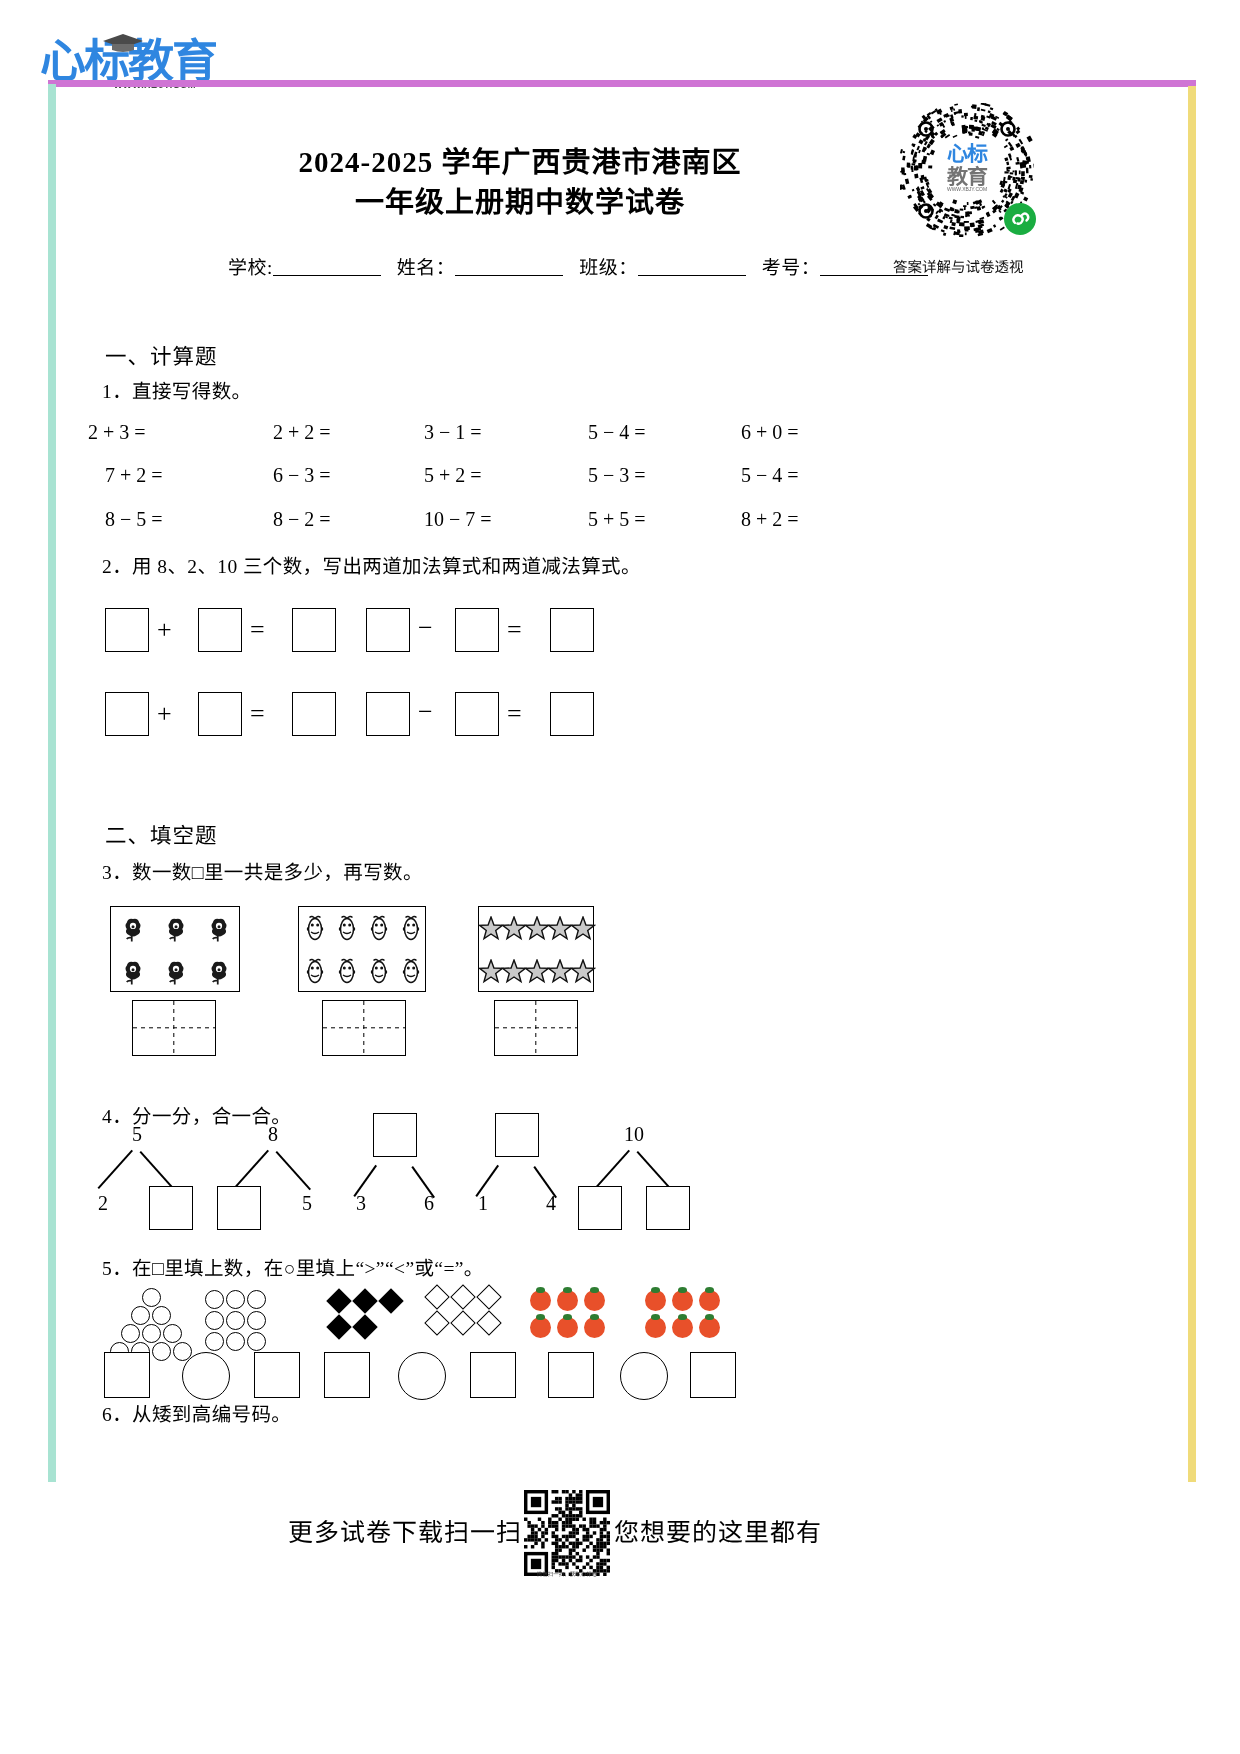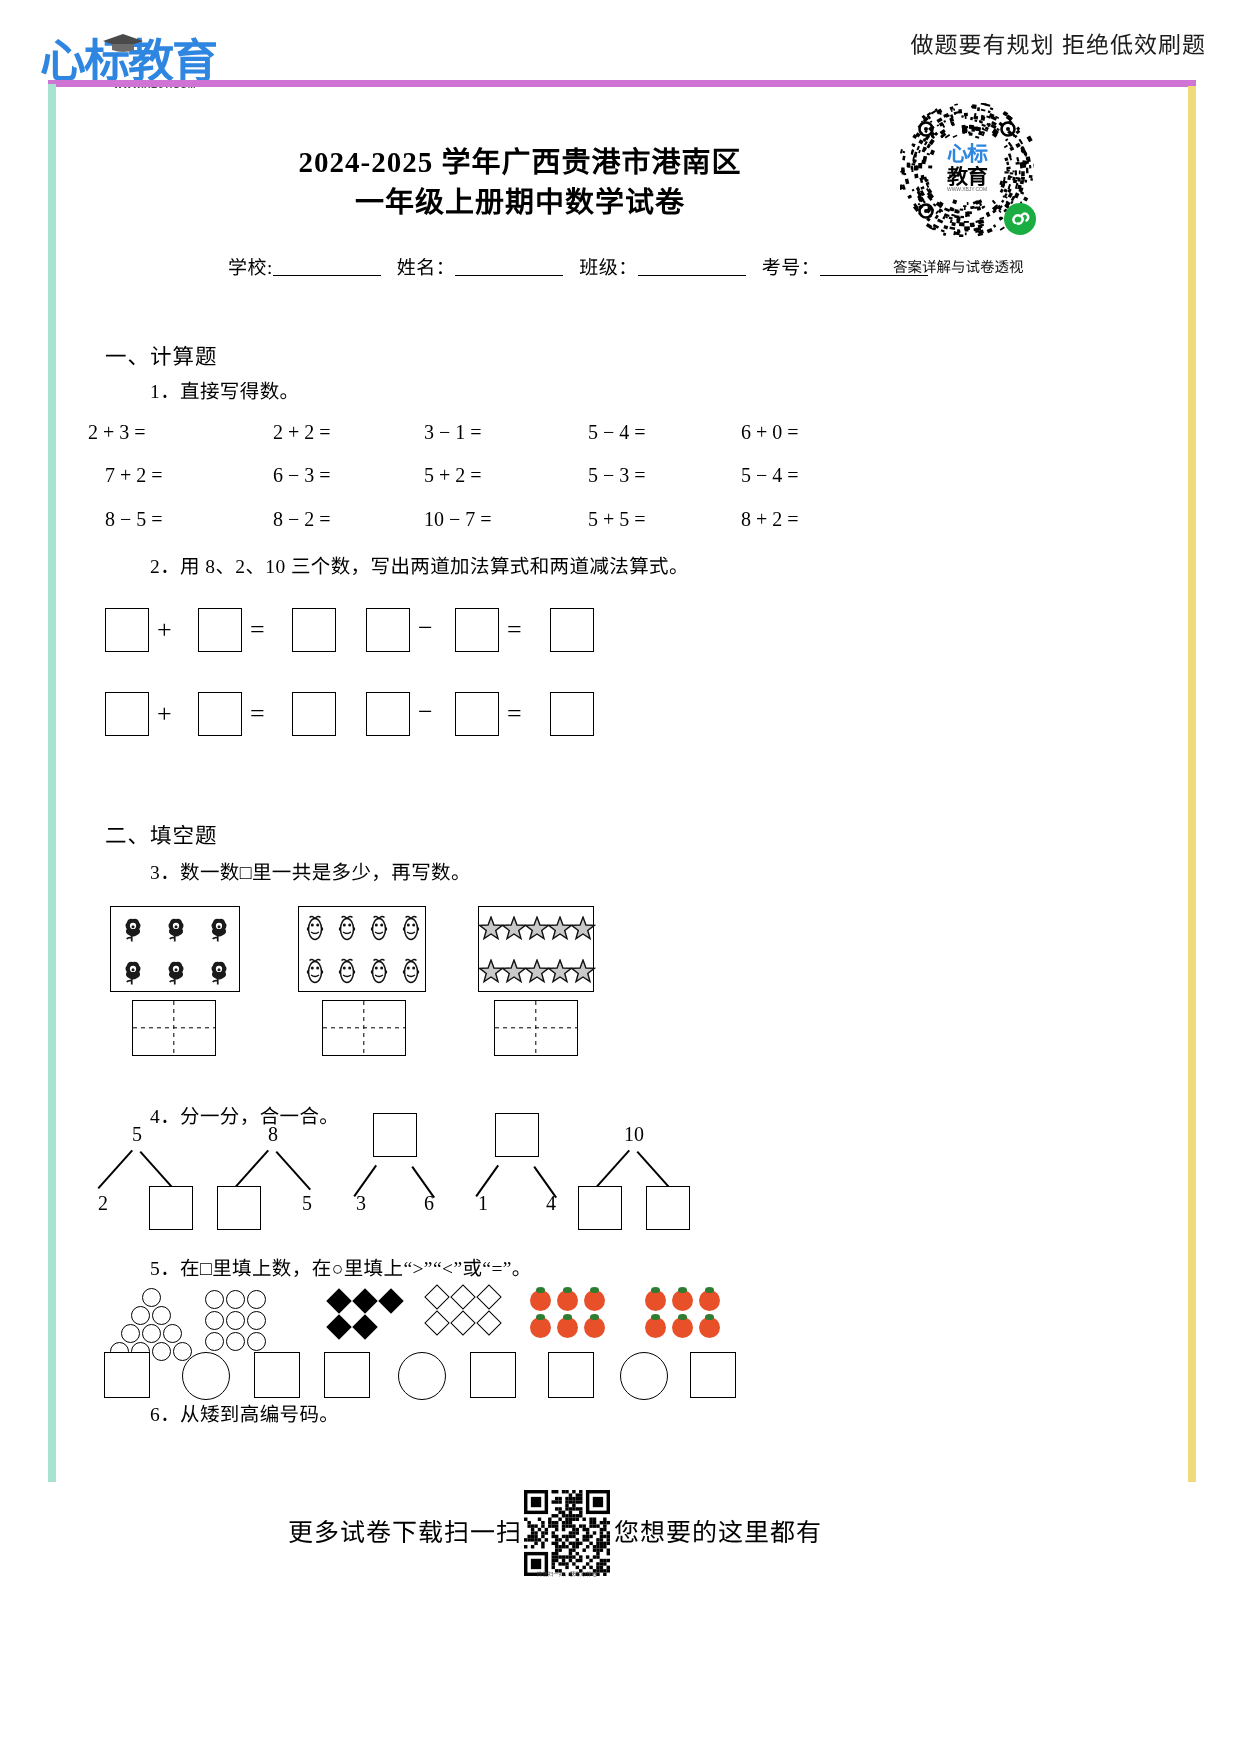--- a/index.html
+++ b/index.html
@@ -117,21 +117,21 @@
     font-weight: bold;
     font-size: 21px;
     color: #2f86e0;
     display: block;
     letter-spacing: -1px;
   }
   .qr-inner-logo .l2 {
     font-family: "Liberation Sans", sans-serif;
     font-weight: bold;
     font-size: 21px;
-    color: #000000;
+    color: #737373;
     display: block;
     letter-spacing: -1px;
     margin-top: 2px;
   }
   .qr-inner-logo .l3 {
     font-family: "Liberation Sans", sans-serif;
     font-size: 5px;
     color: #666;
     display: block;
   }
@@ -175,21 +175,20 @@
     font-weight: normal;
     font-size: 21.5px;
     letter-spacing: 1px;
     white-space: nowrap;
   }
   .qtext {
     position: absolute;
     font-size: 19.5px;
     letter-spacing: 0.4px;
     white-space: nowrap;
-    margin-left: 48px;
   }
 
   
   .calc-cell {
     position: absolute;
     font-size: 20px;
     white-space: nowrap;
   }
 
   
@@ -320,21 +319,20 @@
 
 <div class="top-band">
   <div class="logo">
     <div class="logo-text">心标教育</div>
     <svg class="logo-cap" viewBox="0 0 42 20">
       <polygon points="21,1 41,8 21,15 1,8" fill="#4a4a4a"></polygon>
       <path d="M32 11 L32 17 Q21 21 10 17 L10 11" fill="#6b6b6b"></path>
     </svg>
     <div class="logo-url">WWW.XBJY.COM</div>
   </div>
-  <div class="slogan">做题要有规划 拒绝低效刷题</div>
 </div>
 
 <div class="frame-top"></div>
 <div class="frame-left"></div>
 <div class="frame-right"></div>
 
 <div class="title1">2024-2025 学年广西贵港市港南区</div>
 <div class="title2">一年级上册期中数学试卷</div>
 
 <div class="qr-wrap">

